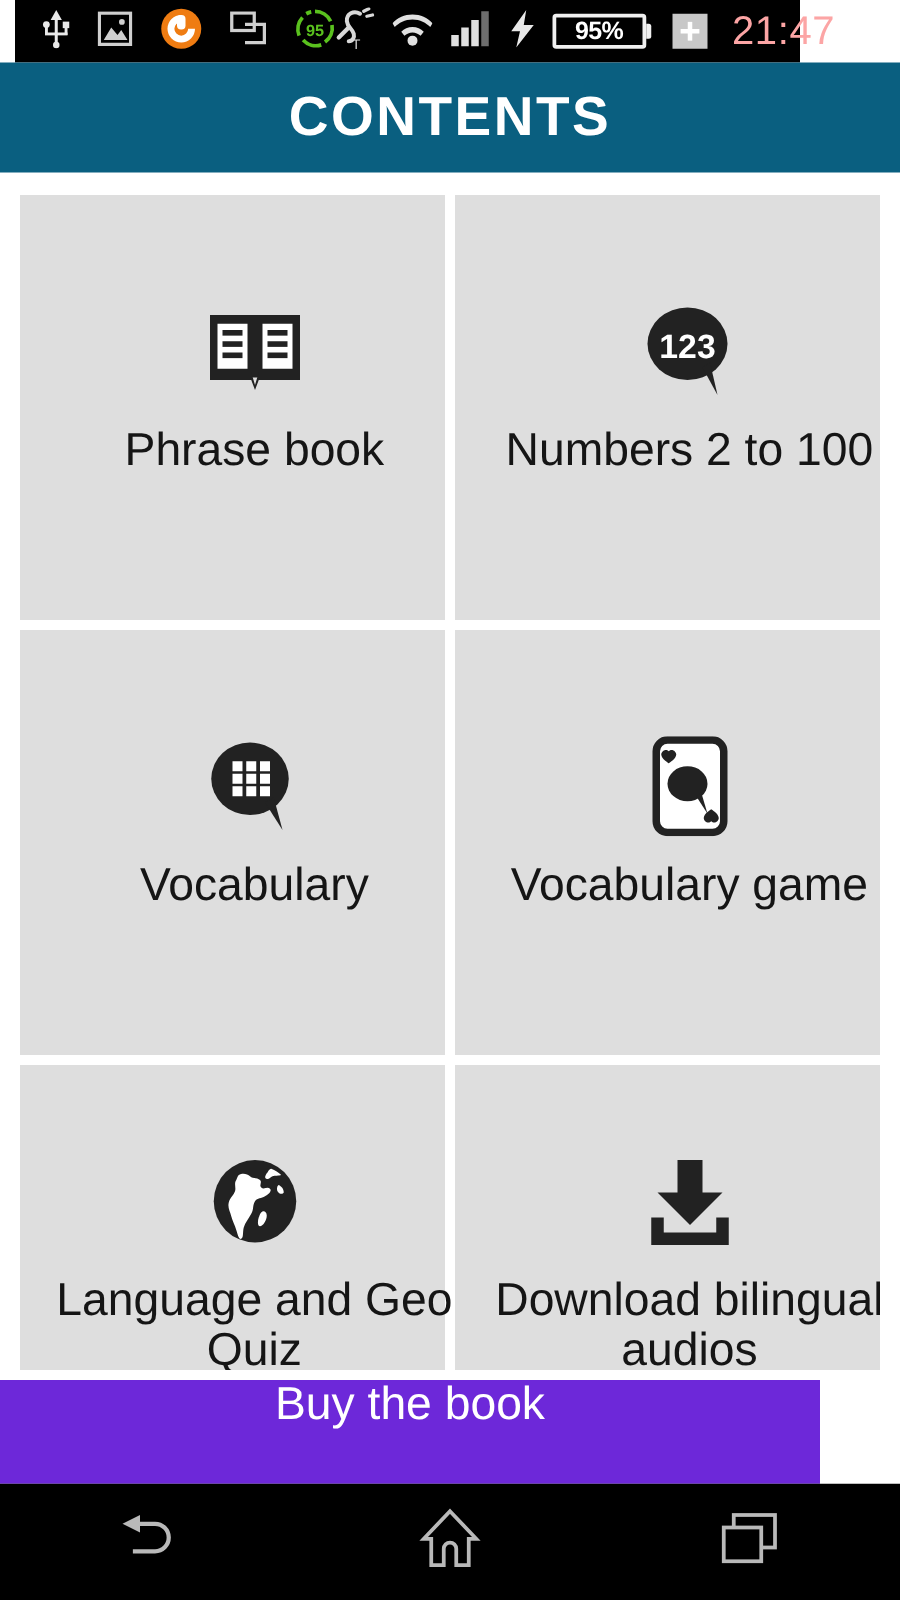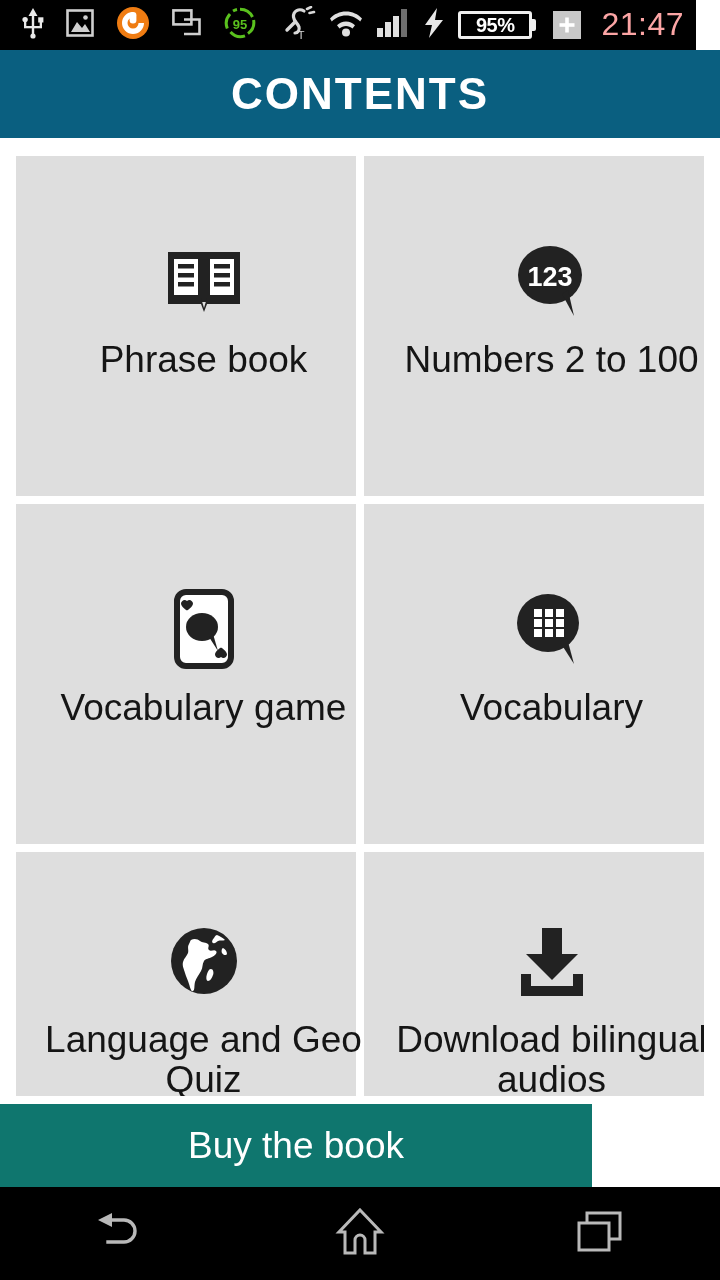--- a/index.html
+++ b/index.html
@@ -17,22 +17,22 @@
   .screen {
     position: relative;
     width: 720px;
     height: 1280px;
     background: #ffffff;
   }
 
   
   .statusbar {
     position: absolute;
-    top: 0; left: 0;
-    width: 696px; height: 50px;
+    top: 0; left: 12px;
+    width: 628px; height: 50px;
     background: #000000;
     display: flex;
     align-items: center;
     box-sizing: border-box;
     padding: 0 12px 0 22px;
   }
   .status-left {
     display: flex;
     align-items: center;
     gap: 22px;
@@ -162,25 +162,24 @@
   }
   
   .row3 .tile { height: 300px; }
   .row3 .tile-inner { top: 70px; }
 
   
   .buybar {
     position: absolute;
     left: 0;
     top: 1104px;
-    width: 592px;
+    width: 656px;
     height: 83px;
-    background: #0f766e;
-    display: flex;
-    align-items: center;
+    background: #6d28d9;
+    display: flex;
     justify-content: center;
     cursor: pointer;
   }
   .buybar-label {
     color: #ffffff;
     font-size: 37px;
     line-height: 1;
   }
 
   
@@ -353,35 +352,20 @@
               <text x="38" y="44" font-family="Liberation Sans, sans-serif" font-size="27" font-weight="bold" fill="#ffffff" text-anchor="middle">123</text>
             </svg>
           </div>
           <div class="tile-label">Numbers 2 to 100</div>
         </div>
       </div>
 
     </div>
 
     <div class="grid-row">
-
-      <div class="tile">
-        <div class="tile-inner">
-          <div class="tile-icon">
-            <svg width="62" height="80" viewBox="0 0 62 80">
-              <rect x="4" y="3" width="54" height="74" rx="9" ry="9" fill="#ffffff" stroke="#222222" stroke-width="6"></rect>
-              <path d="M14 12 c-2.4,-2.6 -6,0 -6,2.6 c0,3.4 6,7 6,7 c0,0 6,-3.6 6,-7 c0,-2.6 -3.6,-5.2 -6,-2.6 z" fill="#222222"></path>
-              <path d="M48 68 c2.4,2.6 6,0 6,-2.6 c0,-3.4 -6,-7 -6,-7 c0,0 -6,3.6 -6,7 c0,2.6 3.6,5.2 6,2.6 z" fill="#222222"></path>
-              <ellipse cx="29" cy="38" rx="16" ry="14" fill="#222222"></ellipse>
-              <polygon points="36,48 45,62 40,45" fill="#222222"></polygon>
-            </svg>
-          </div>
-          <div class="tile-label">Vocabulary game</div>
-        </div>
-      </div>
 
       <div class="tile">
         <div class="tile-inner">
           <div class="tile-icon">
             <svg width="80" height="78" viewBox="0 0 80 78">
               <ellipse cx="36" cy="33" rx="31" ry="29" fill="#222222"></ellipse>
               <polygon points="48,52 62,74 55,48" fill="#222222"></polygon>
               <g fill="#ffffff">
                 <rect x="22" y="19" width="8" height="8"></rect>
                 <rect x="33" y="19" width="8" height="8"></rect>
@@ -392,20 +376,35 @@
                 <rect x="22" y="39" width="8" height="8"></rect>
                 <rect x="33" y="39" width="8" height="8"></rect>
                 <rect x="44" y="39" width="8" height="8"></rect>
               </g>
             </svg>
           </div>
           <div class="tile-label">Vocabulary</div>
         </div>
       </div>
 
+      <div class="tile">
+        <div class="tile-inner">
+          <div class="tile-icon">
+            <svg width="62" height="80" viewBox="0 0 62 80">
+              <rect x="4" y="3" width="54" height="74" rx="9" ry="9" fill="#ffffff" stroke="#222222" stroke-width="6"></rect>
+              <path d="M14 12 c-2.4,-2.6 -6,0 -6,2.6 c0,3.4 6,7 6,7 c0,0 6,-3.6 6,-7 c0,-2.6 -3.6,-5.2 -6,-2.6 z" fill="#222222"></path>
+              <path d="M48 68 c2.4,2.6 6,0 6,-2.6 c0,-3.4 -6,-7 -6,-7 c0,0 -6,3.6 -6,7 c0,2.6 3.6,5.2 6,2.6 z" fill="#222222"></path>
+              <ellipse cx="29" cy="38" rx="16" ry="14" fill="#222222"></ellipse>
+              <polygon points="36,48 45,62 40,45" fill="#222222"></polygon>
+            </svg>
+          </div>
+          <div class="tile-label">Vocabulary game</div>
+        </div>
+      </div>
+
     </div>
 
     <div class="grid-row row3">
 
       <div class="tile">
         <div class="tile-inner">
           <div class="tile-icon">
             <svg width="74" height="74" viewBox="0 0 74 74">
               <circle cx="37" cy="37" r="33" fill="#222222"></circle>
               <path d="M24 16 c3,-2 7,-1 9,1 c2,2 6,1 8,3 c2,2 -1,4 1,6 c2,2 5,-1 7,1 c2,2 -2,5 -4,6 c-3,2 -6,1 -8,4 c-2,3 -1,7 -3,10 c-2,4 -5,7 -6,11 c-1,4 0,8 -2,9 c-2,1 -3,-4 -4,-7 c-1,-4 -3,-7 -4,-11 c-1,-4 -3,-7 -2,-11 c1,-4 4,-6 5,-9 c1,-3 -1,-6 1,-9 c1,-2 1,-3 2,-4 z" fill="#ffffff"></path>

